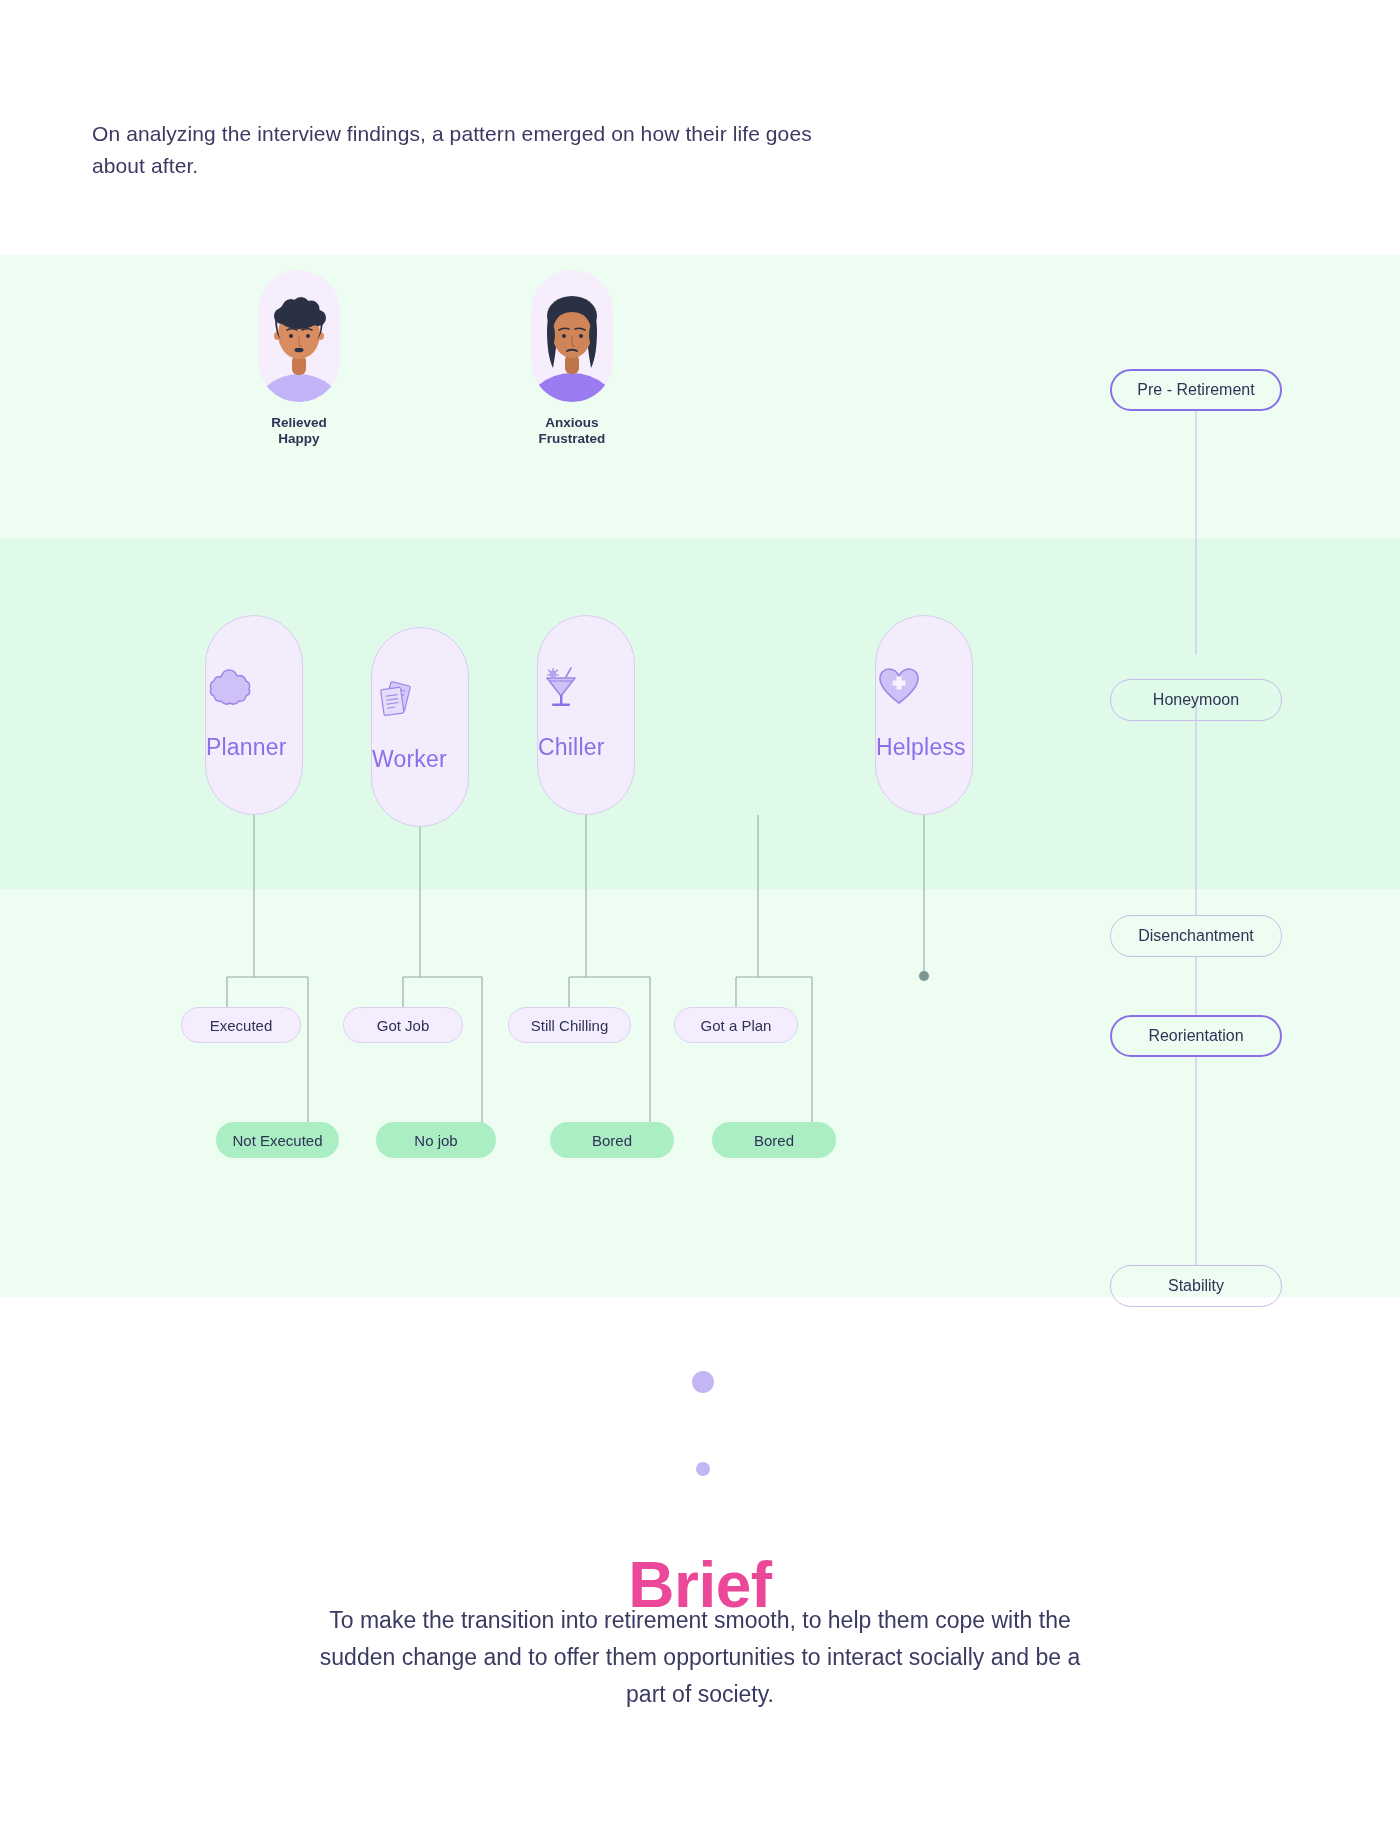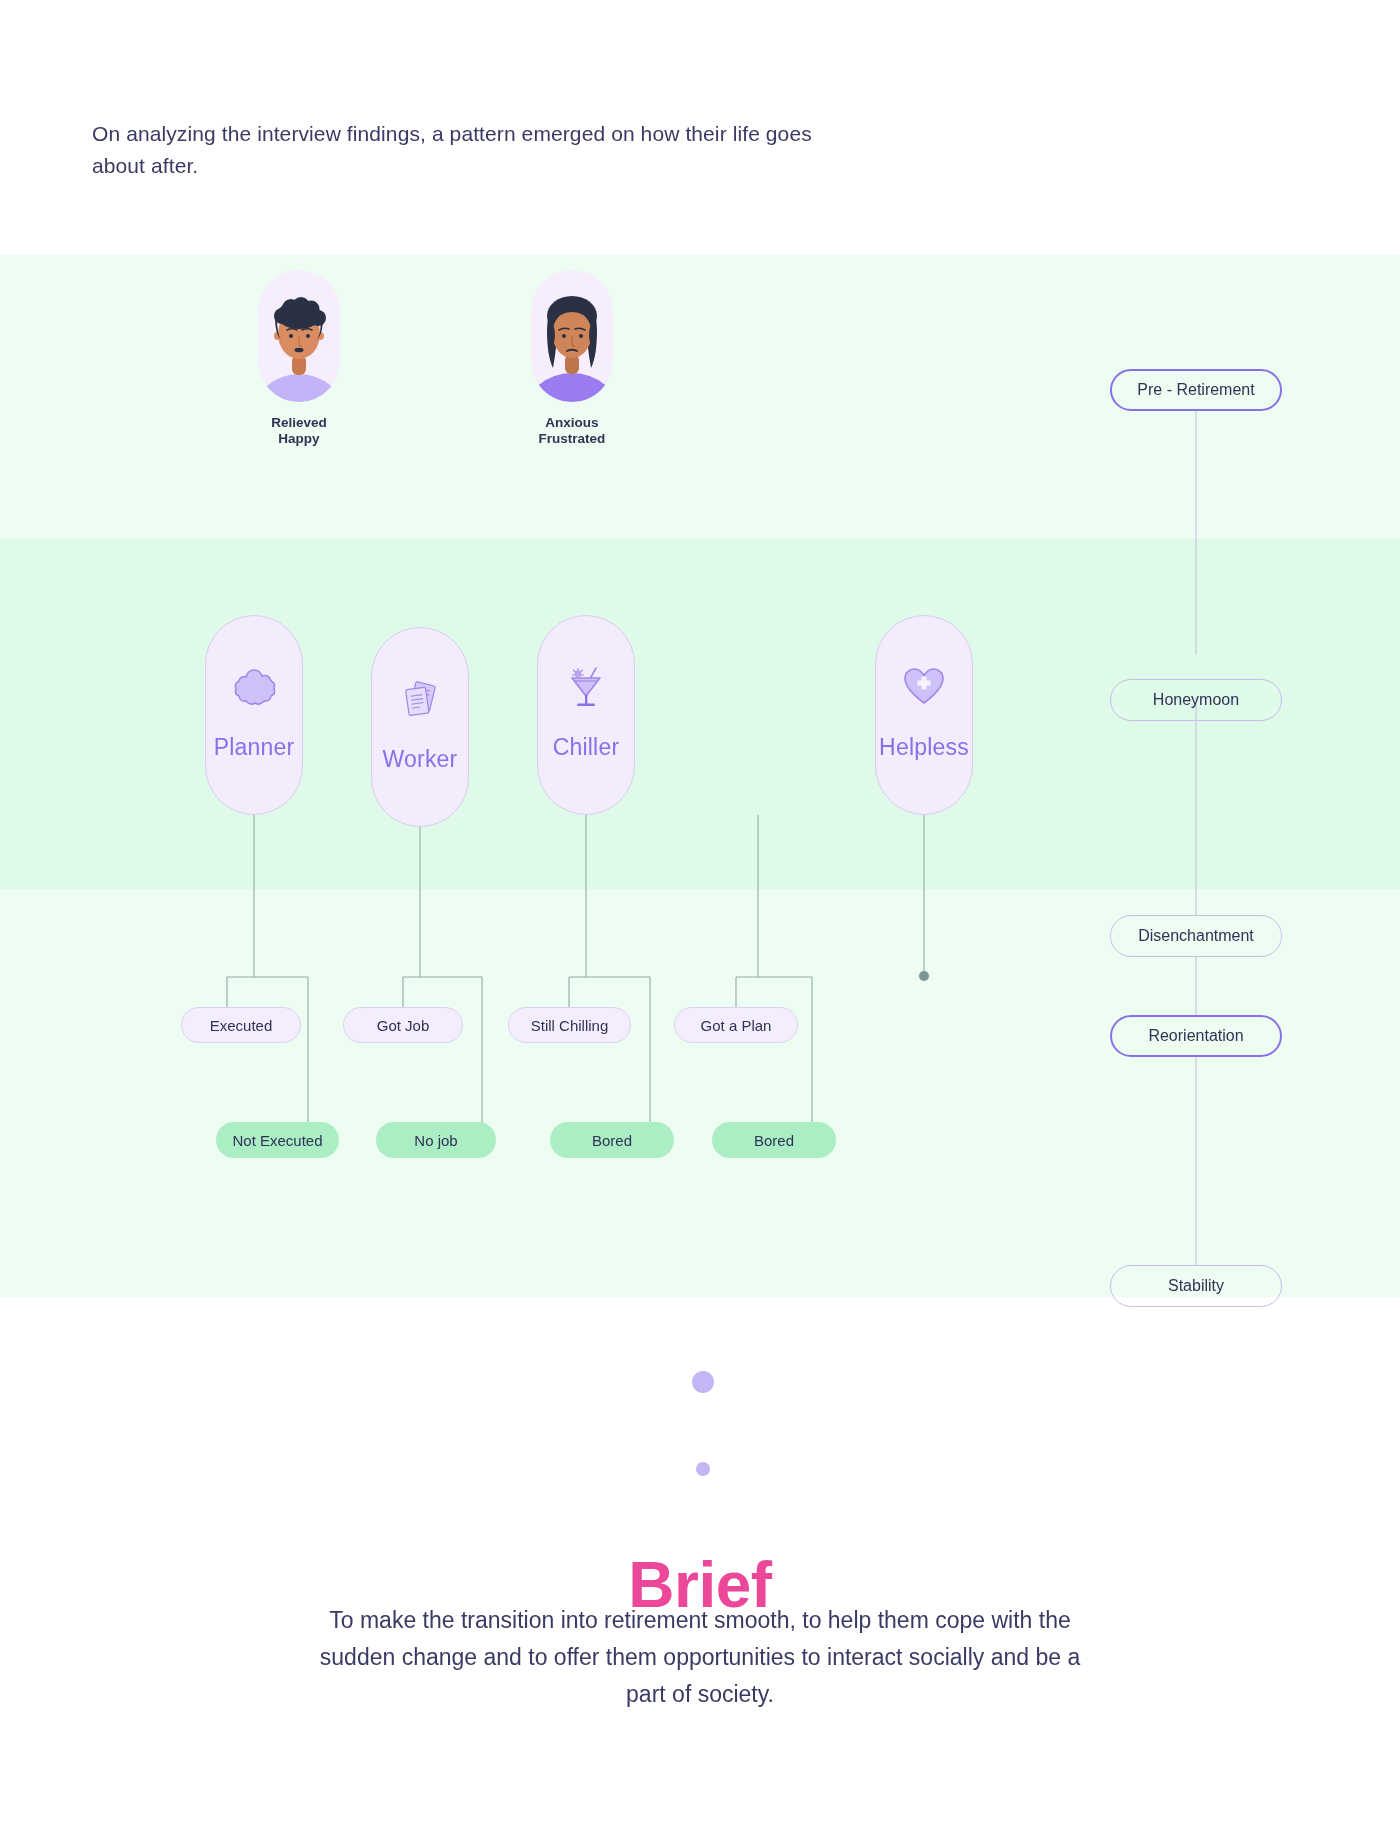--- a/index.html
+++ b/index.html
@@ -72,21 +72,20 @@
   
   .capsule {
     position: absolute;
     width: 98px;
     height: 200px;
     border-radius: 49px;
     background: #f3ecfd;
     border: 1px solid #d9cdf0;
     display: flex;
     flex-direction: column;
-    align-items: center;
   }
   .capsule-icon {
     margin-top: 48px;
     width: 46px;
     height: 46px;
     display: flex;
     align-items: center;
     justify-content: center;
   }
   .capsule-icon svg { display: block; }

